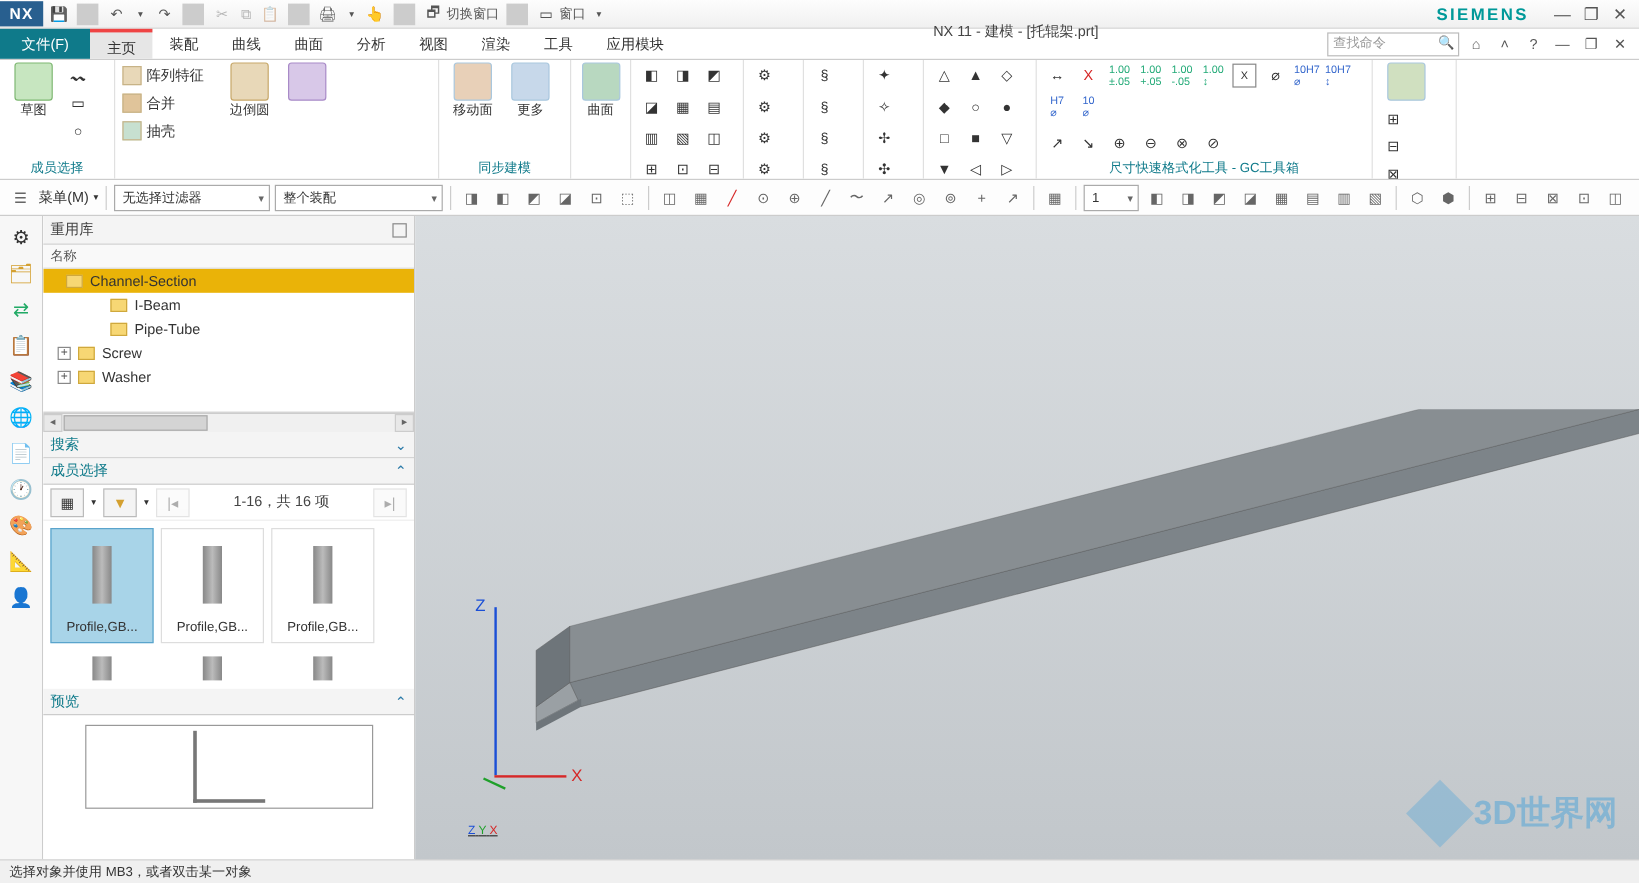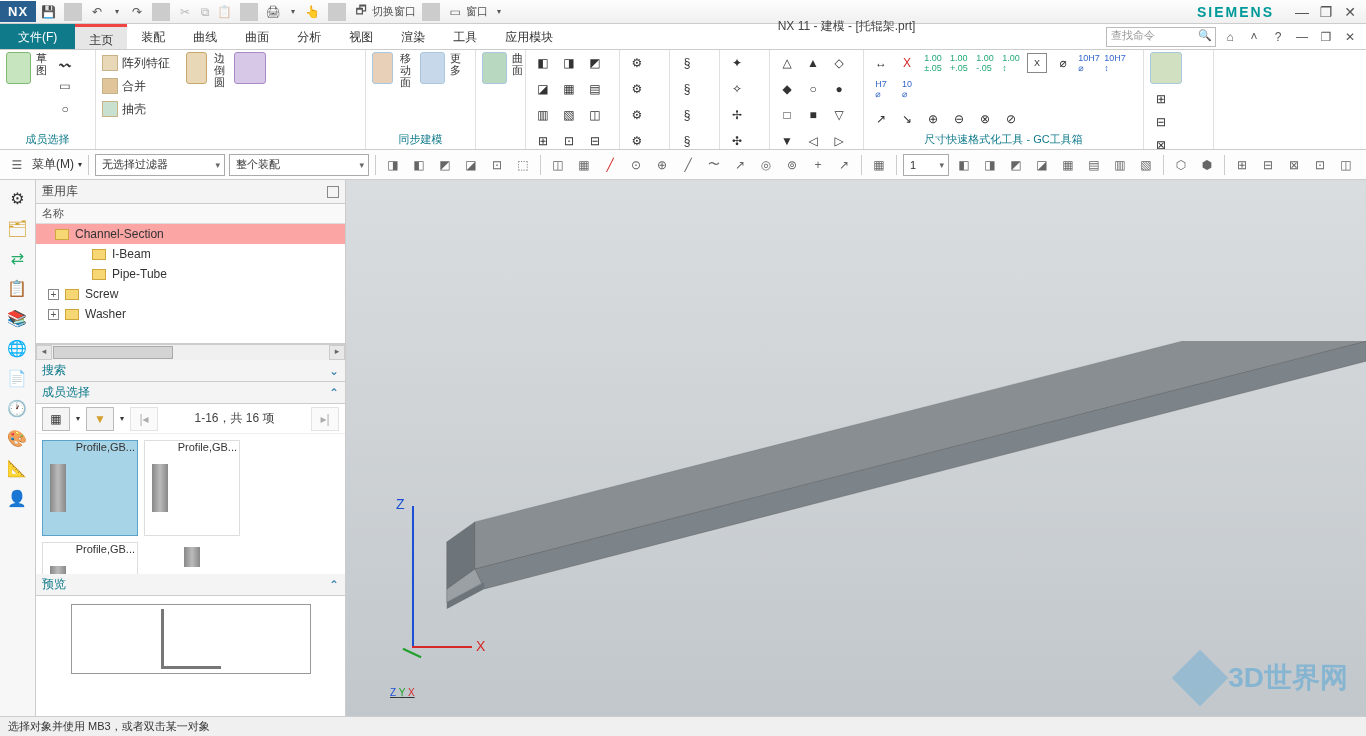--- a/index.html
+++ b/index.html
@@ -24,21 +24,21 @@
 .ribbon-right { margin-left: auto; display: flex; align-items: center; gap: 4px; padding-right: 6px; }
 .search-cmd { width: 110px; height: 20px; border: 1px solid #bbb; padding: 0 18px 0 4px; font-size: 11px; color: #999; position: relative; }
 .search-cmd::after { content: "🔍"; position: absolute; right: 3px; top: 1px; font-size: 11px; color: #777; }
 .rb-ic { width: 20px; height: 20px; display: inline-flex; align-items: center; justify-content: center; border: 1px solid transparent; cursor: pointer; color: #555; }
 
 
 .ribbon { height: 100px; background: #fff; border-bottom: 1px solid #ccc; display: flex; overflow: hidden; }
 .rgroup { border-right: 1px solid #e0e0e0; padding: 2px 6px; display: flex; flex-direction: column; justify-content: space-between; min-width: 50px; }
 .rgroup-body { display: flex; gap: 4px; flex: 1; align-items: flex-start; flex-wrap: wrap; }
 .rgroup-label { text-align: center; font-size: 11px; color: #0f7a8a; padding: 2px 0 0; white-space: nowrap; }
-.rbig { display: flex; width: 44px; gap: 2px; cursor: pointer; }
+.rbig { display: flex; flex-direction: column; align-items: center; width: 44px; gap: 2px; cursor: pointer; }
 .rbig .ic { width: 32px; height: 32px; background: #dbeaf4; border: 1px solid #a9c7de; border-radius: 3px; }
 .rbig .lbl { font-size: 11px; color: #333; text-align: center; line-height: 12px; }
 .rsmall { display: flex; align-items: center; gap: 4px; width: 80px; height: 22px; cursor: pointer; }
 .rsmall .ic { width: 16px; height: 16px; background: #e8d8b8; border: 1px solid #c7b387; }
 .rcol { display: flex; flex-direction: column; gap: 1px; }
 .ricon { width: 20px; height: 20px; display: inline-flex; align-items: center; justify-content: center; cursor: pointer; margin: 1px; }
 .icongrid { display: flex; flex-wrap: wrap; width: 100%; align-content: flex-start; }
 
 
 .sel-bar { height: 30px; background: #fdfdfd; border-bottom: 1px solid #ccc; display: flex; align-items: center; gap: 4px; padding: 0 6px; overflow: hidden; }
@@ -51,35 +51,35 @@
 .main { display: flex; height: 536px; }
 .vtool { width: 36px; background: #f7f7f7; border-right: 1px solid #ccc; display: flex; flex-direction: column; align-items: center; gap: 6px; padding-top: 6px; }
 .vtool span { width: 24px; height: 24px; display: flex; align-items: center; justify-content: center; cursor: pointer; font-size: 16px; }
 
 .left-panel { width: 310px; background: #fff; border-right: 1px solid #ccc; display: flex; flex-direction: column; overflow: hidden; }
 .panel-hdr { height: 24px; background: #f4f4f4; border-bottom: 1px solid #ccc; display: flex; align-items: center; padding: 0 6px; font-size: 12px; color: #444; justify-content: space-between; }
 .panel-hdr .sq { width: 12px; height: 12px; border: 1px solid #888; }
 .tree-hdr { height: 20px; background: #f9f9f9; border-bottom: 1px solid #ddd; padding: 2px 6px; font-size: 11px; color: #555; }
 .tree { height: 120px; overflow: auto; border-bottom: 1px solid #ccc; position: relative; }
 .tree-row { height: 20px; display: flex; align-items: center; padding-left: 56px; gap: 6px; cursor: pointer; font-size: 12px; }
-.tree-row.sel { background: #fca5a5; padding-left: 19px; }
+.tree-row.sel { background: #eab308; padding-left: 19px; }
 .tree-row.l1 { padding-left: 30px; }
 .folder { width: 14px; height: 11px; background: #f7d774; border: 1px solid #cfa83d; }
 .exp { width: 11px; height: 11px; border: 1px solid #888; text-align: center; line-height: 9px; font-size: 10px; color: #555; margin-left: -18px; }
 .hscroll { height: 16px; background: #f0f0f0; border-top: 1px solid #ccc; display: flex; }
 .hscroll .tr { width: 16px; background: #e8e8e8; border: 1px solid #ccc; text-align: center; font-size: 9px; color: #666; }
 .hscroll .thumb { flex: 0 0 120px; background: #d4d4d4; border: 1px solid #aaa; margin: 1px; }
 
 .section-hdr { height: 22px; background: #f4f4f4; border-bottom: 1px solid #ccc; display: flex; align-items: center; justify-content: space-between; padding: 0 6px; color: #0f7a8a; font-size: 12px; }
 .chev { color: #2a7aa8; cursor: pointer; }
 .section-bar { height: 30px; display: flex; align-items: center; gap: 6px; padding: 0 6px; border-bottom: 1px solid #eee; }
 .section-bar .btn { width: 28px; height: 24px; border: 1px solid #bbb; background: #f4f4f4; display: flex; align-items: center; justify-content: center; cursor: pointer; }
 .sel-info { font-size: 12px; color: #444; flex: 1; text-align: center; }
 .thumbs { display: flex; flex-wrap: wrap; gap: 6px; padding: 6px; height: 140px; overflow: hidden; }
-.thumb-item { width: 96px; height: 96px; border: 1px solid #ddd; display: flex; flex-direction: row; cursor: pointer; }
+.thumb-item { width: 86px; height: 96px; border: 1px solid #ddd; display: flex; flex-direction: column; cursor: pointer; }
 .thumb-item.sel { background: #a8d4e8; border-color: #5aa4cc; }
 .thumb-img { flex: 1; display: flex; align-items: center; justify-content: center; }
 .thumb-lbl { height: 18px; font-size: 11px; text-align: center; overflow: hidden; white-space: nowrap; text-overflow: ellipsis; padding: 0 2px; }
 .profile-shape { width: 16px; height: 48px; background: linear-gradient(90deg,#888,#bbb,#888); }
 
 .preview-body { flex: 1; display: flex; align-items: flex-start; justify-content: center; padding: 8px; }
 .preview-box { width: 240px; height: 70px; border: 1px solid #999; display: flex; align-items: flex-end; justify-content: center; overflow: hidden; }
 
 
 .viewport { flex: 1; background: linear-gradient(#d9dde0,#c2c7cb); position: relative; overflow: hidden; }

